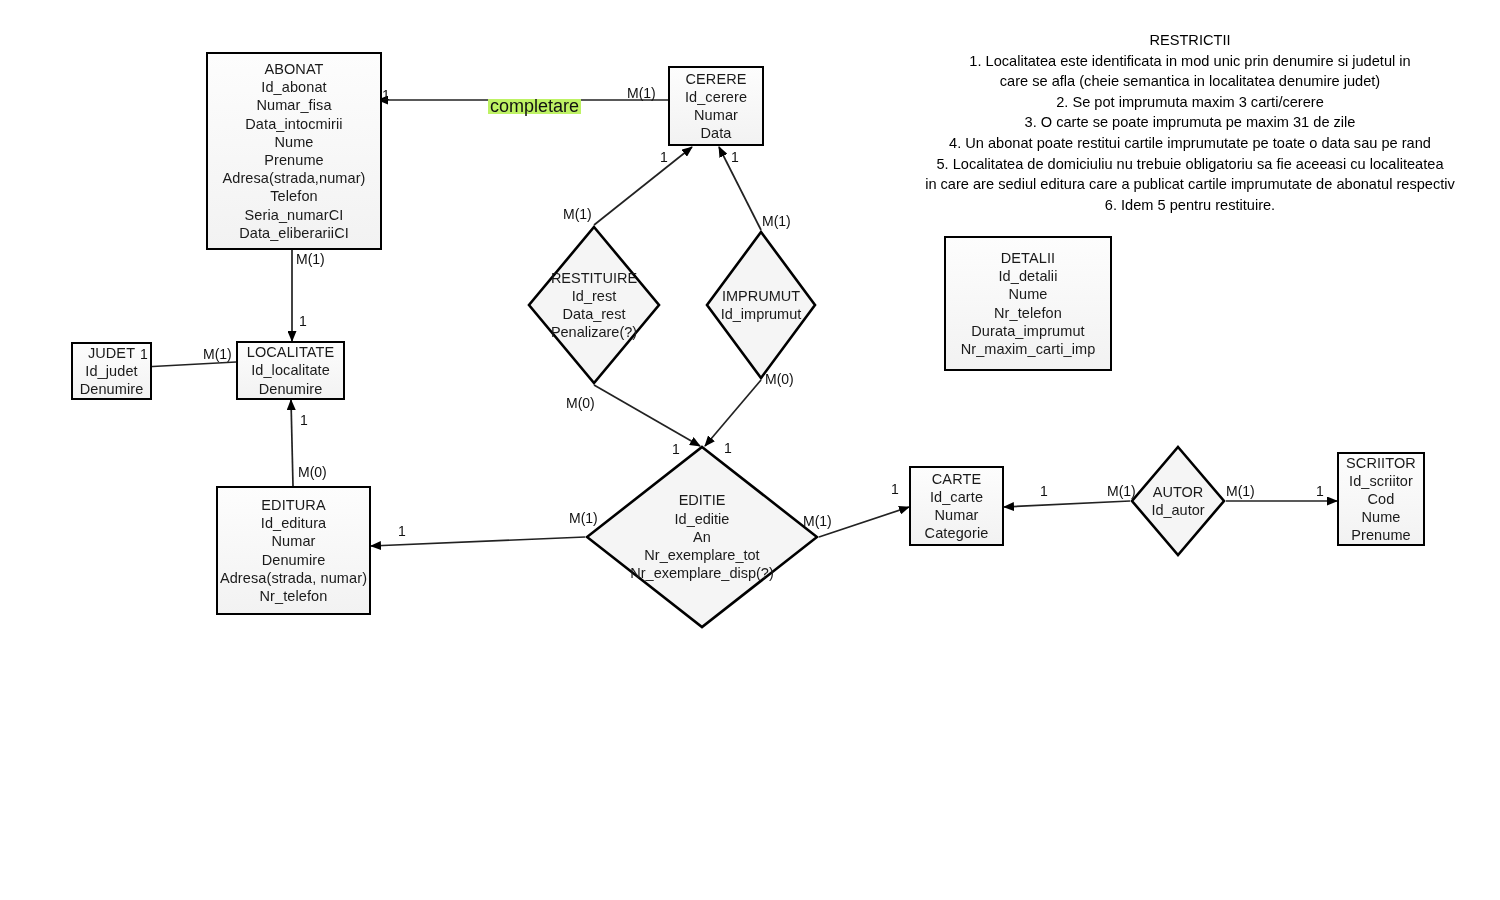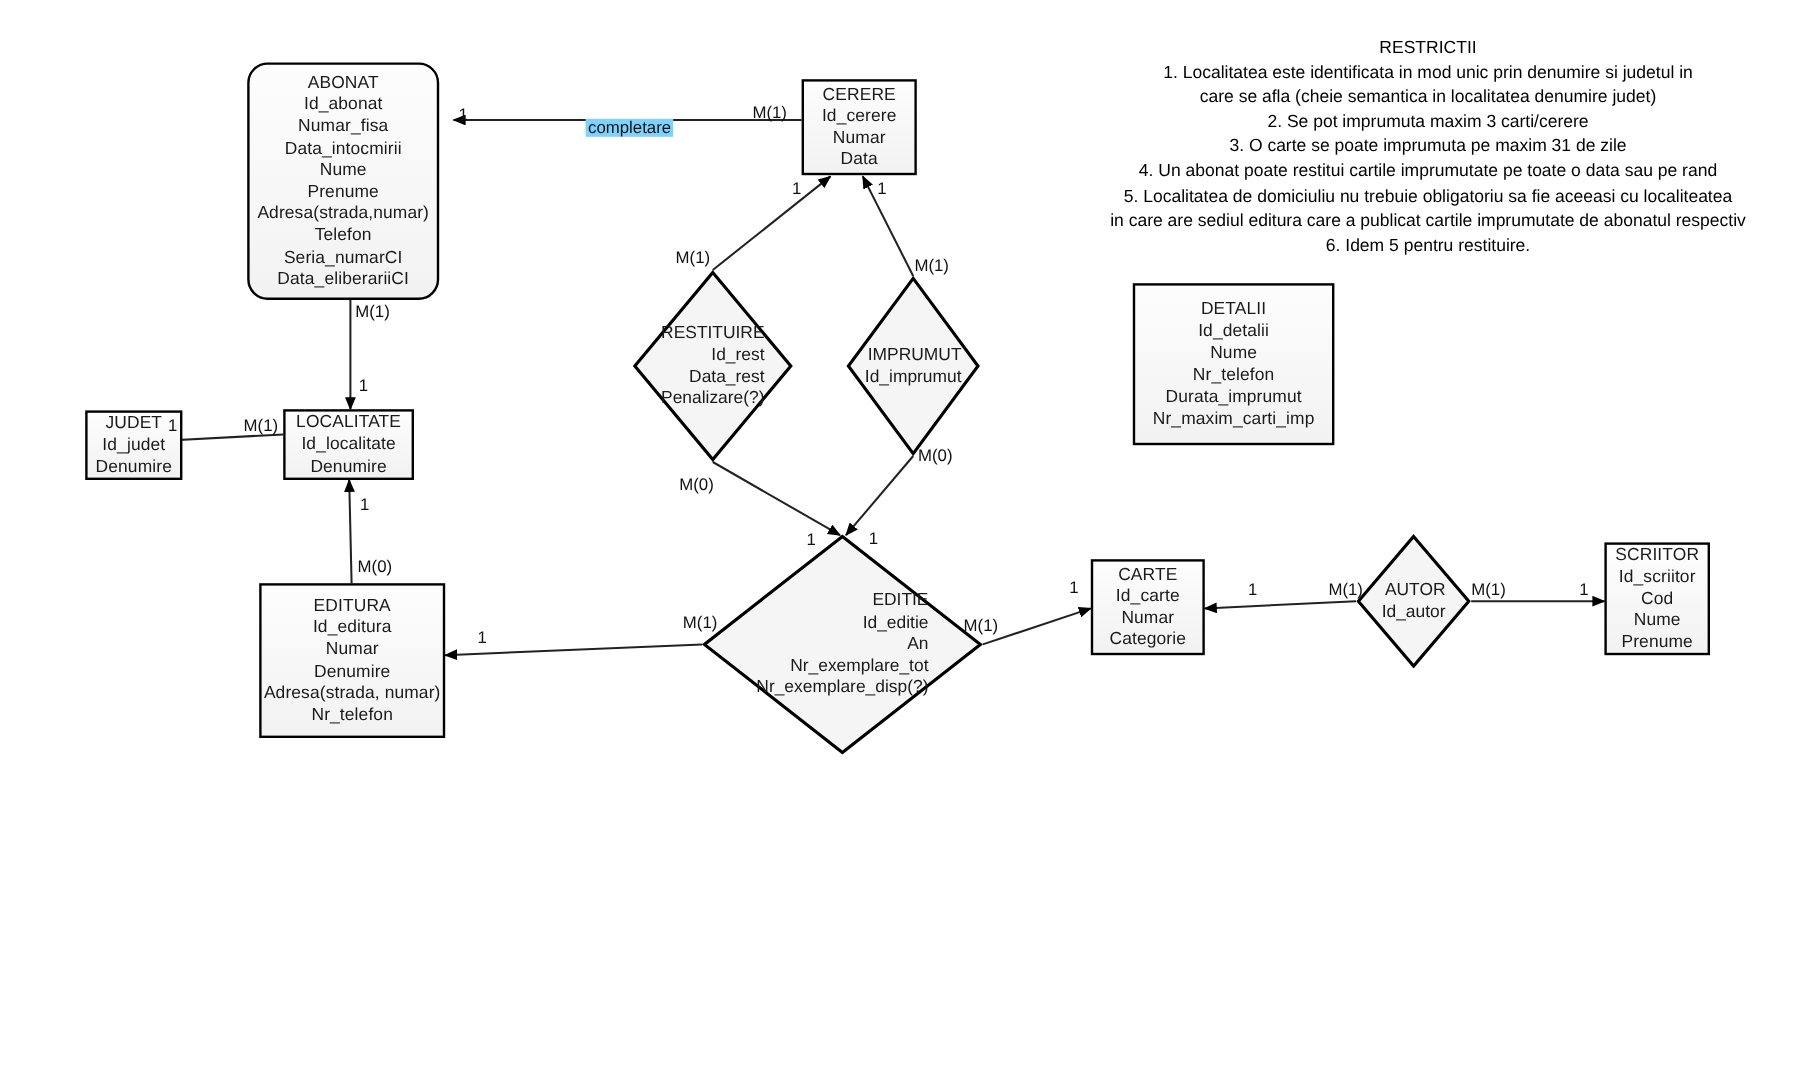--- a/index.html
+++ b/index.html
@@ -10,26 +10,26 @@
 
   .entity{position:absolute;box-sizing:border-box;border:2.4px solid #000;
           background:linear-gradient(180deg,#fdfdfd 0%,#f2f2f2 100%);
           display:flex;flex-direction:column;align-items:center;
           justify-content:center;text-align:center;
           font-size:14.5px;line-height:18.2px;letter-spacing:.1px;}
   .entity .ln{display:block;white-space:nowrap;}
 
   .rel{position:absolute;display:flex;align-items:center;justify-content:center;}
   .rel .dia{position:absolute;left:0;top:0;width:100%;height:100%;}
-  .rel .txt{position:relative;z-index:2;text-align:right;
+  .rel .txt{position:relative;z-index:2;text-align:center;
             font-size:14.5px;line-height:18.2px;white-space:nowrap;}
 
   .card{position:absolute;font-size:14px;line-height:15px;color:#111;white-space:nowrap;}
-  .edgelabel{position:absolute;font-size:14px;line-height:15px;color:#111;
-             white-space:nowrap;background:#7dd3fc;padding:0 2px;}
+  .edgelabel{position:absolute;font-size:18px;line-height:15px;color:#111;
+             white-space:nowrap;background:#bef264;padding:0 2px;}
 
   #restrictii{position:absolute;text-align:center;font-size:14.6px;
               line-height:20.6px;color:#000000;white-space:pre-line;}
 </style>
 </head>
 <body>
 
 <div id="stage">
 
   <svg id="wires" viewBox="0 0 1500 900">
@@ -48,21 +48,21 @@
         <polyline points="594,385 700,446" marker-end="url(#ah)"></polyline>
         <polyline points="761,380 705,446" marker-end="url(#ah)"></polyline>
         <polyline points="585,537 371,546" marker-end="url(#ah)"></polyline>
         <polyline points="819,537 909,507" marker-end="url(#ah)"></polyline>
         <polyline points="1130,501 1004,507" marker-end="url(#ah)"></polyline>
         <polyline points="1226,501 1337,501" marker-end="url(#ah)"></polyline>
       </g>
   </svg>
 
   <div id="entity-layer">
-      <div class="entity" style="left: 206px; top: 52px; width: 160px; height: 198px; border-radius: 17px;">
+      <div class="entity" style="left: 206px; top: 52px; width: 176px; height: 198px;">
         <span class="ln">ABONAT</span>
         <span class="ln">Id_abonat</span>
         <span class="ln">Numar_fisa</span>
         <span class="ln">Data_intocmirii</span>
         <span class="ln">Nume</span>
         <span class="ln">Prenume</span>
         <span class="ln">Adresa(strada,numar)</span>
         <span class="ln">Telefon</span>
         <span class="ln">Seria_numarCI</span>
         <span class="ln">Data_eliberariiCI</span>

